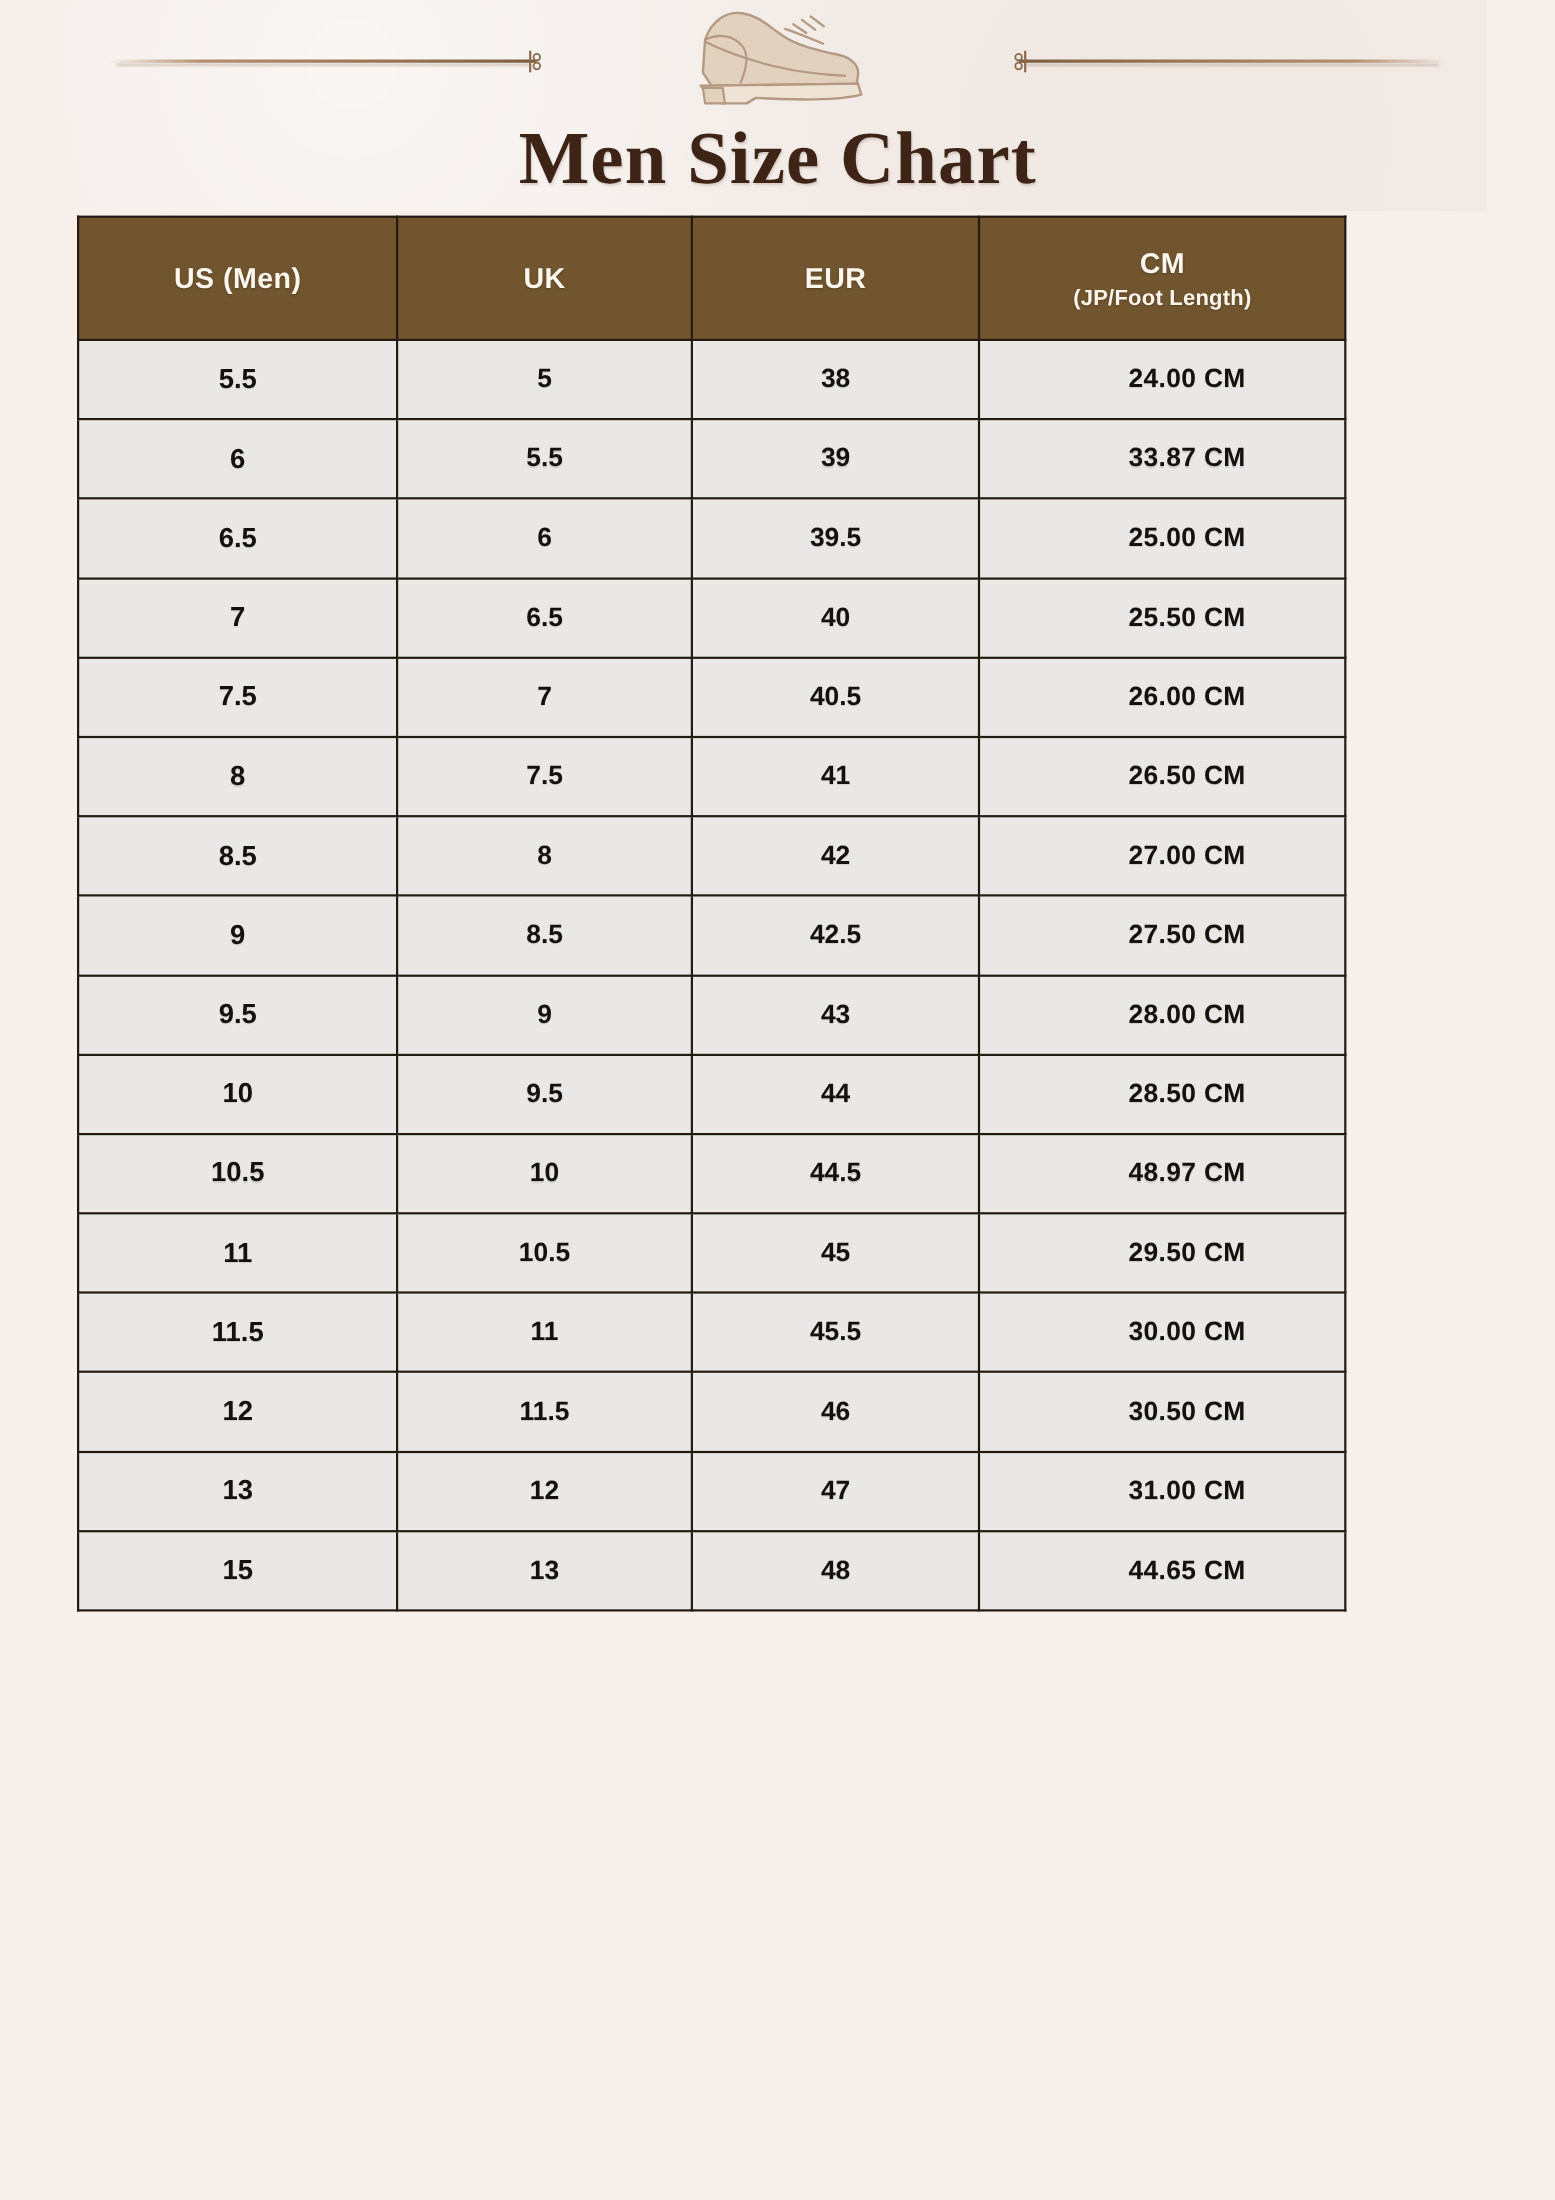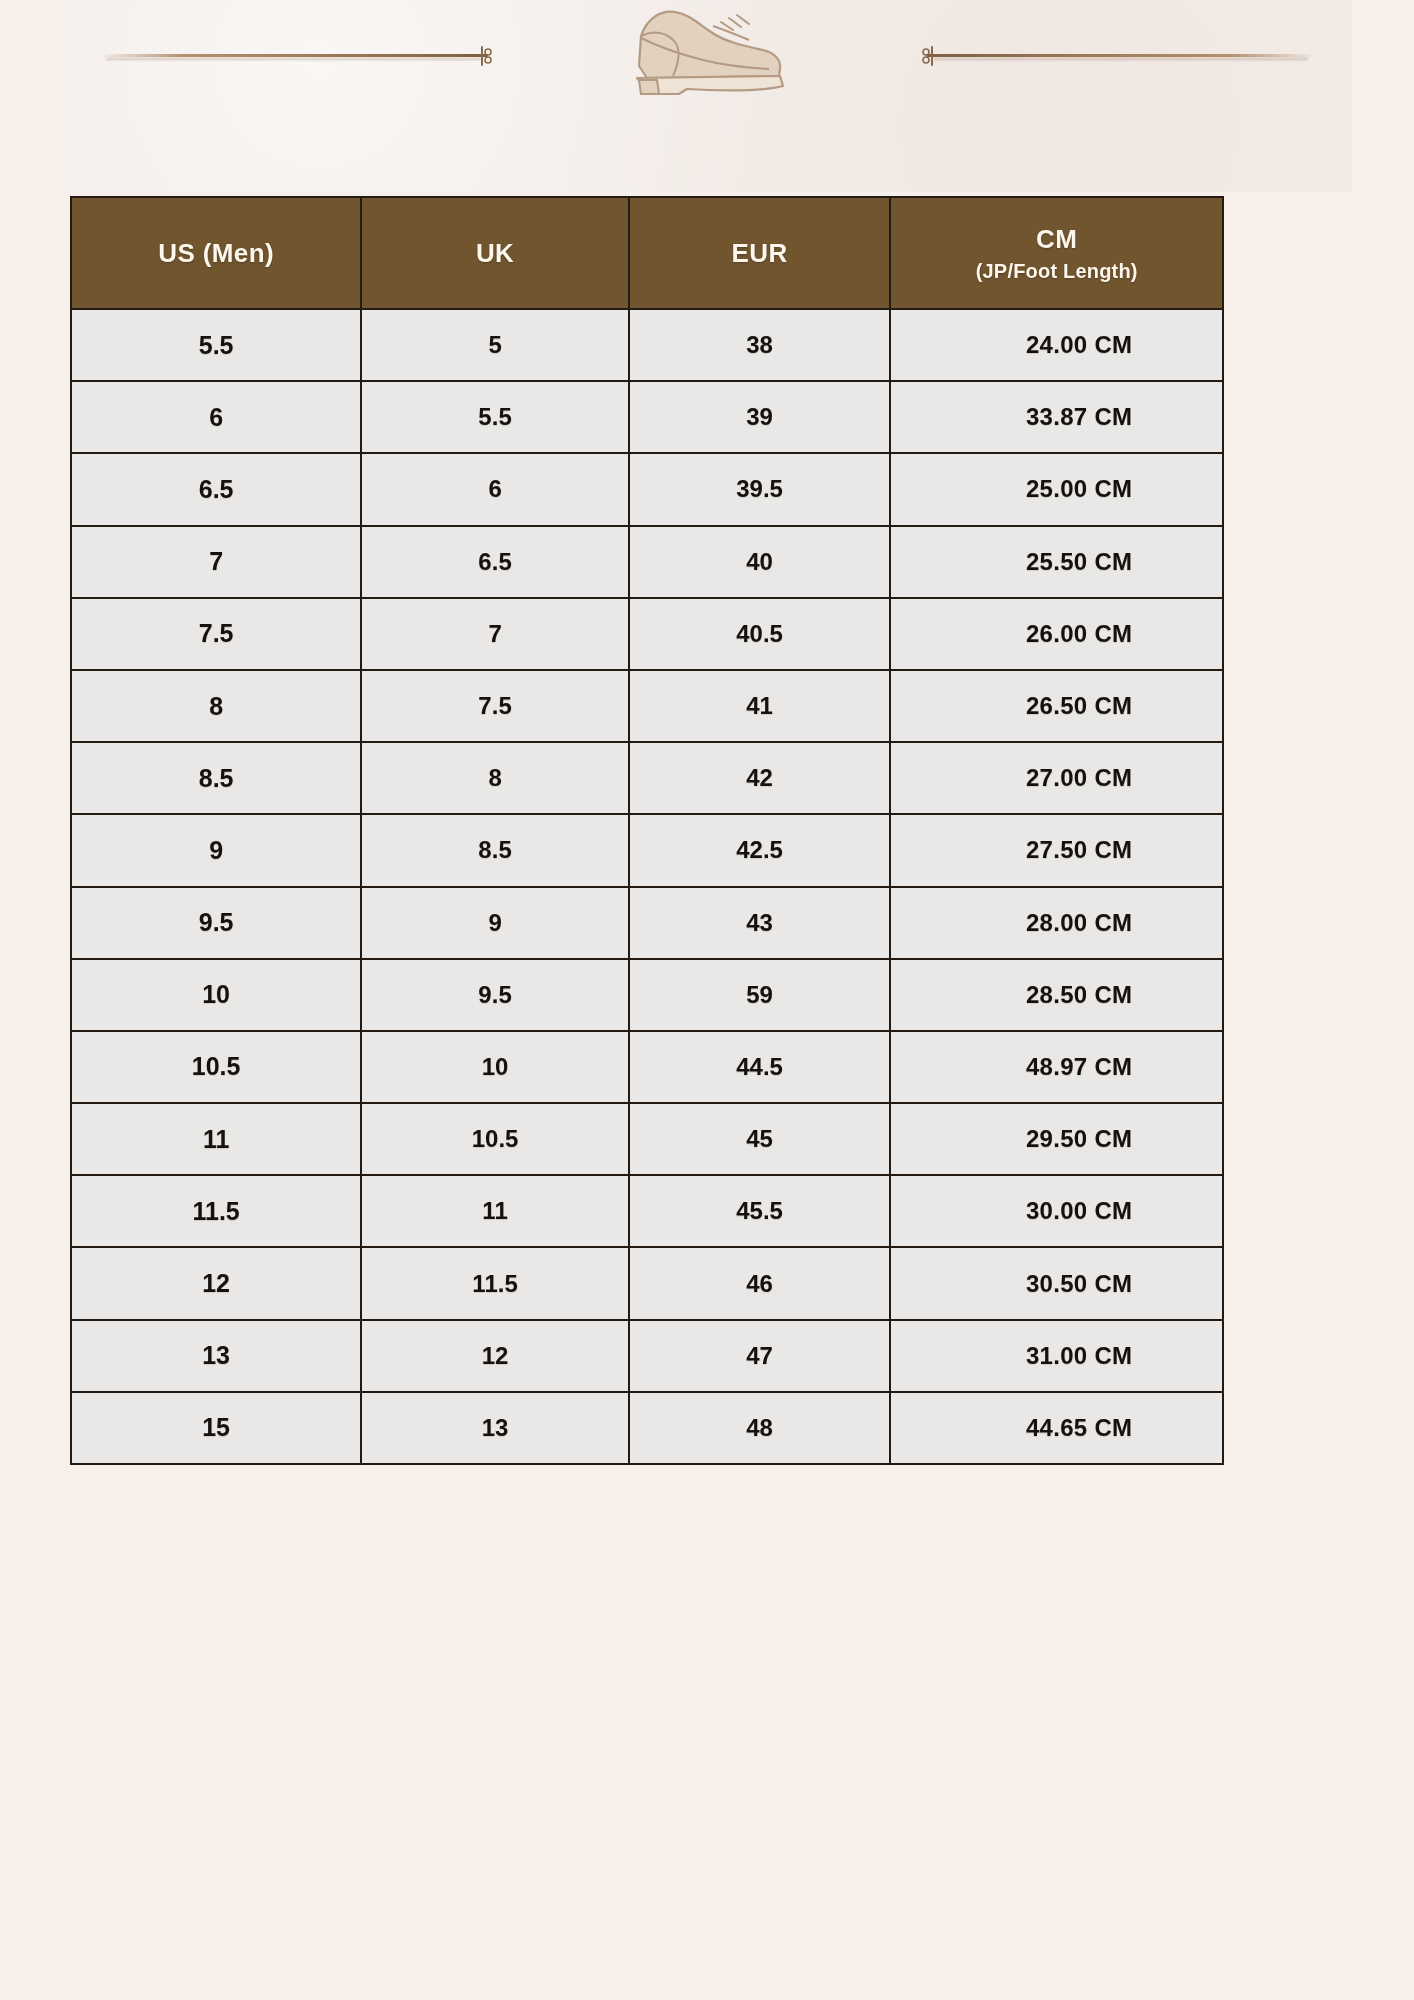--- a/index.html
+++ b/index.html
@@ -198,20 +198,21 @@
         <path d="M120 13 L132 22" stroke="#b49a82" stroke-width="2" stroke-linecap="round"></path>
 
         <path d="M20 76 L163 74 L166 84 C150 88 120 89 92 88
                  L70 87 L62 92 L40 92 L28 86 Z" fill="#efe3d6" stroke="#b49a82" stroke-width="2.2" stroke-linejoin="round"></path>
 
         <path d="M22 78 L40 78 L42 92 L24 92 Z" fill="#e3d1c0" stroke="#b49a82" stroke-width="2" stroke-linejoin="round"></path>
       </svg>
     </div>
   </div>
 
+  <div class="title">Men Size Chart</div>
 
   <div class="table-wrap">
     <table class="size-chart">
       <colgroup>
         <col class="w0">
           <col class="w1">
           <col class="w2">
           <col class="w3">
       </colgroup>
       <thead>
@@ -282,21 +283,21 @@
           </tr>
           <tr>
             <td class="c0">9.5</td>
             <td class="c1">9</td>
             <td class="c2">43</td>
             <td class="c3">28.00 CM</td>
           </tr>
           <tr>
             <td class="c0">10</td>
             <td class="c1">9.5</td>
-            <td class="c2">59</td>
+            <td class="c2">44</td>
             <td class="c3">28.50 CM</td>
           </tr>
           <tr>
             <td class="c0">10.5</td>
             <td class="c1">10</td>
             <td class="c2">44.5</td>
             <td class="c3">48.97 CM</td>
           </tr>
           <tr>
             <td class="c0">11</td>

